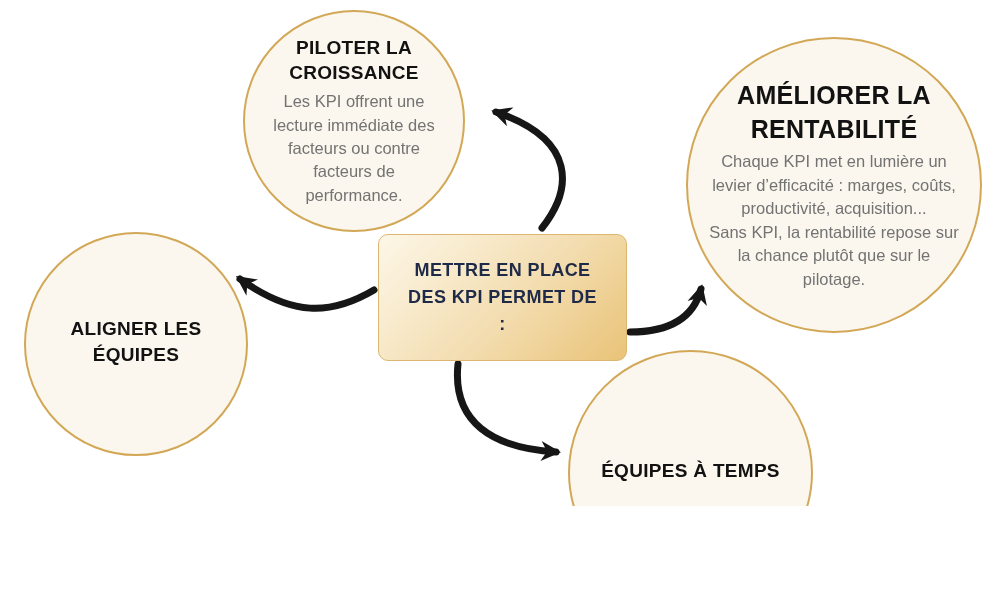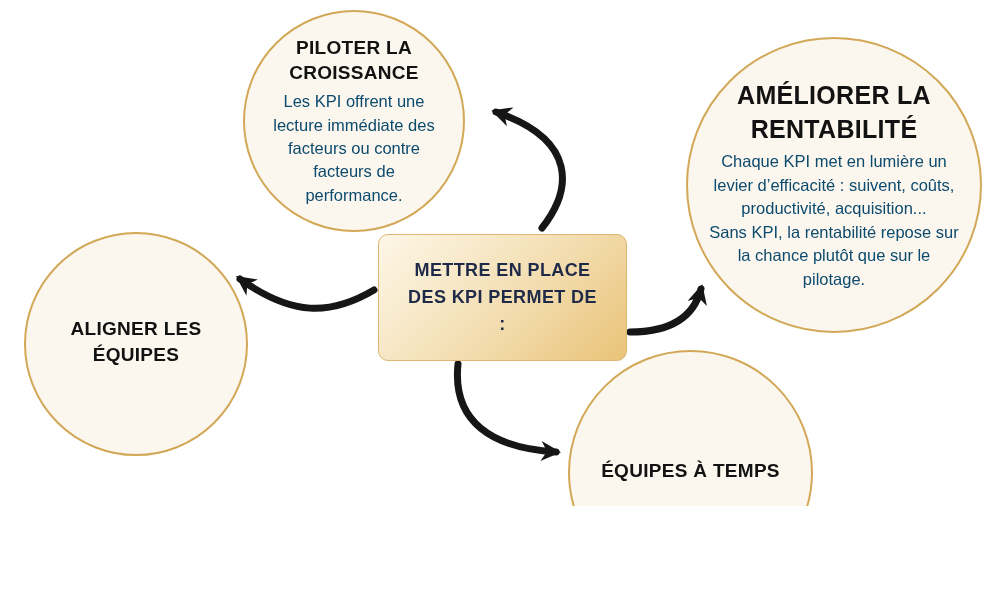--- a/index.html
+++ b/index.html
@@ -44,21 +44,21 @@
   }
   .bubble .node-title {
     font-weight: bold;
     color: #121212;
     font-size: 19px;
     line-height: 1.35;
     letter-spacing: 0.3px;
     margin-bottom: 4px;
   }
   .bubble .node-body {
-    color: #0c4a6e;
+    color: #737373;
     font-size: 16.5px;
     line-height: 1.42;
     white-space: pre-line;
   }
   .node-piloter    { left: 243px; top: 10px;  width: 222px; height: 222px; }
   .node-rentabilite{ left: 686px; top: 37px;  width: 296px; height: 296px; }
   .node-rentabilite .node-title { font-size: 25px; }
   .node-aligner    { left: 24px;  top: 232px; width: 224px; height: 224px; }
   .node-decider    { left: 568px; top: 350px; width: 245px; height: 245px; }
   .center-box {
@@ -102,21 +102,21 @@
     <path class="arrow" d="M 458 364 C 452 422 492 448 556 452" marker-end="url(#arrowhead)"></path>
   </svg>
 
   <div class="bubble node-piloter">
     <div class="node-title">PILOTER LA CROISSANCE</div>
     <div class="node-body">Les KPI offrent une lecture immédiate des facteurs ou contre facteurs de performance.</div>
   </div>
 
   <div class="bubble node-rentabilite">
     <div class="node-title">AMÉLIORER LA RENTABILITÉ</div>
-    <div class="node-body">Chaque KPI met en lumière un levier d’efficacité : suivent, coûts, productivité, acquisition...
+    <div class="node-body">Chaque KPI met en lumière un levier d’efficacité : marges, coûts, productivité, acquisition...
 Sans KPI, la rentabilité repose sur la chance plutôt que sur le pilotage.</div>
   </div>
 
   <div class="bubble node-aligner">
     <div class="node-title">ALIGNER LES ÉQUIPES</div>
   </div>
 
   <div class="bubble node-decider">
     <div class="node-title">ÉQUIPES À TEMPS</div>
   </div>

